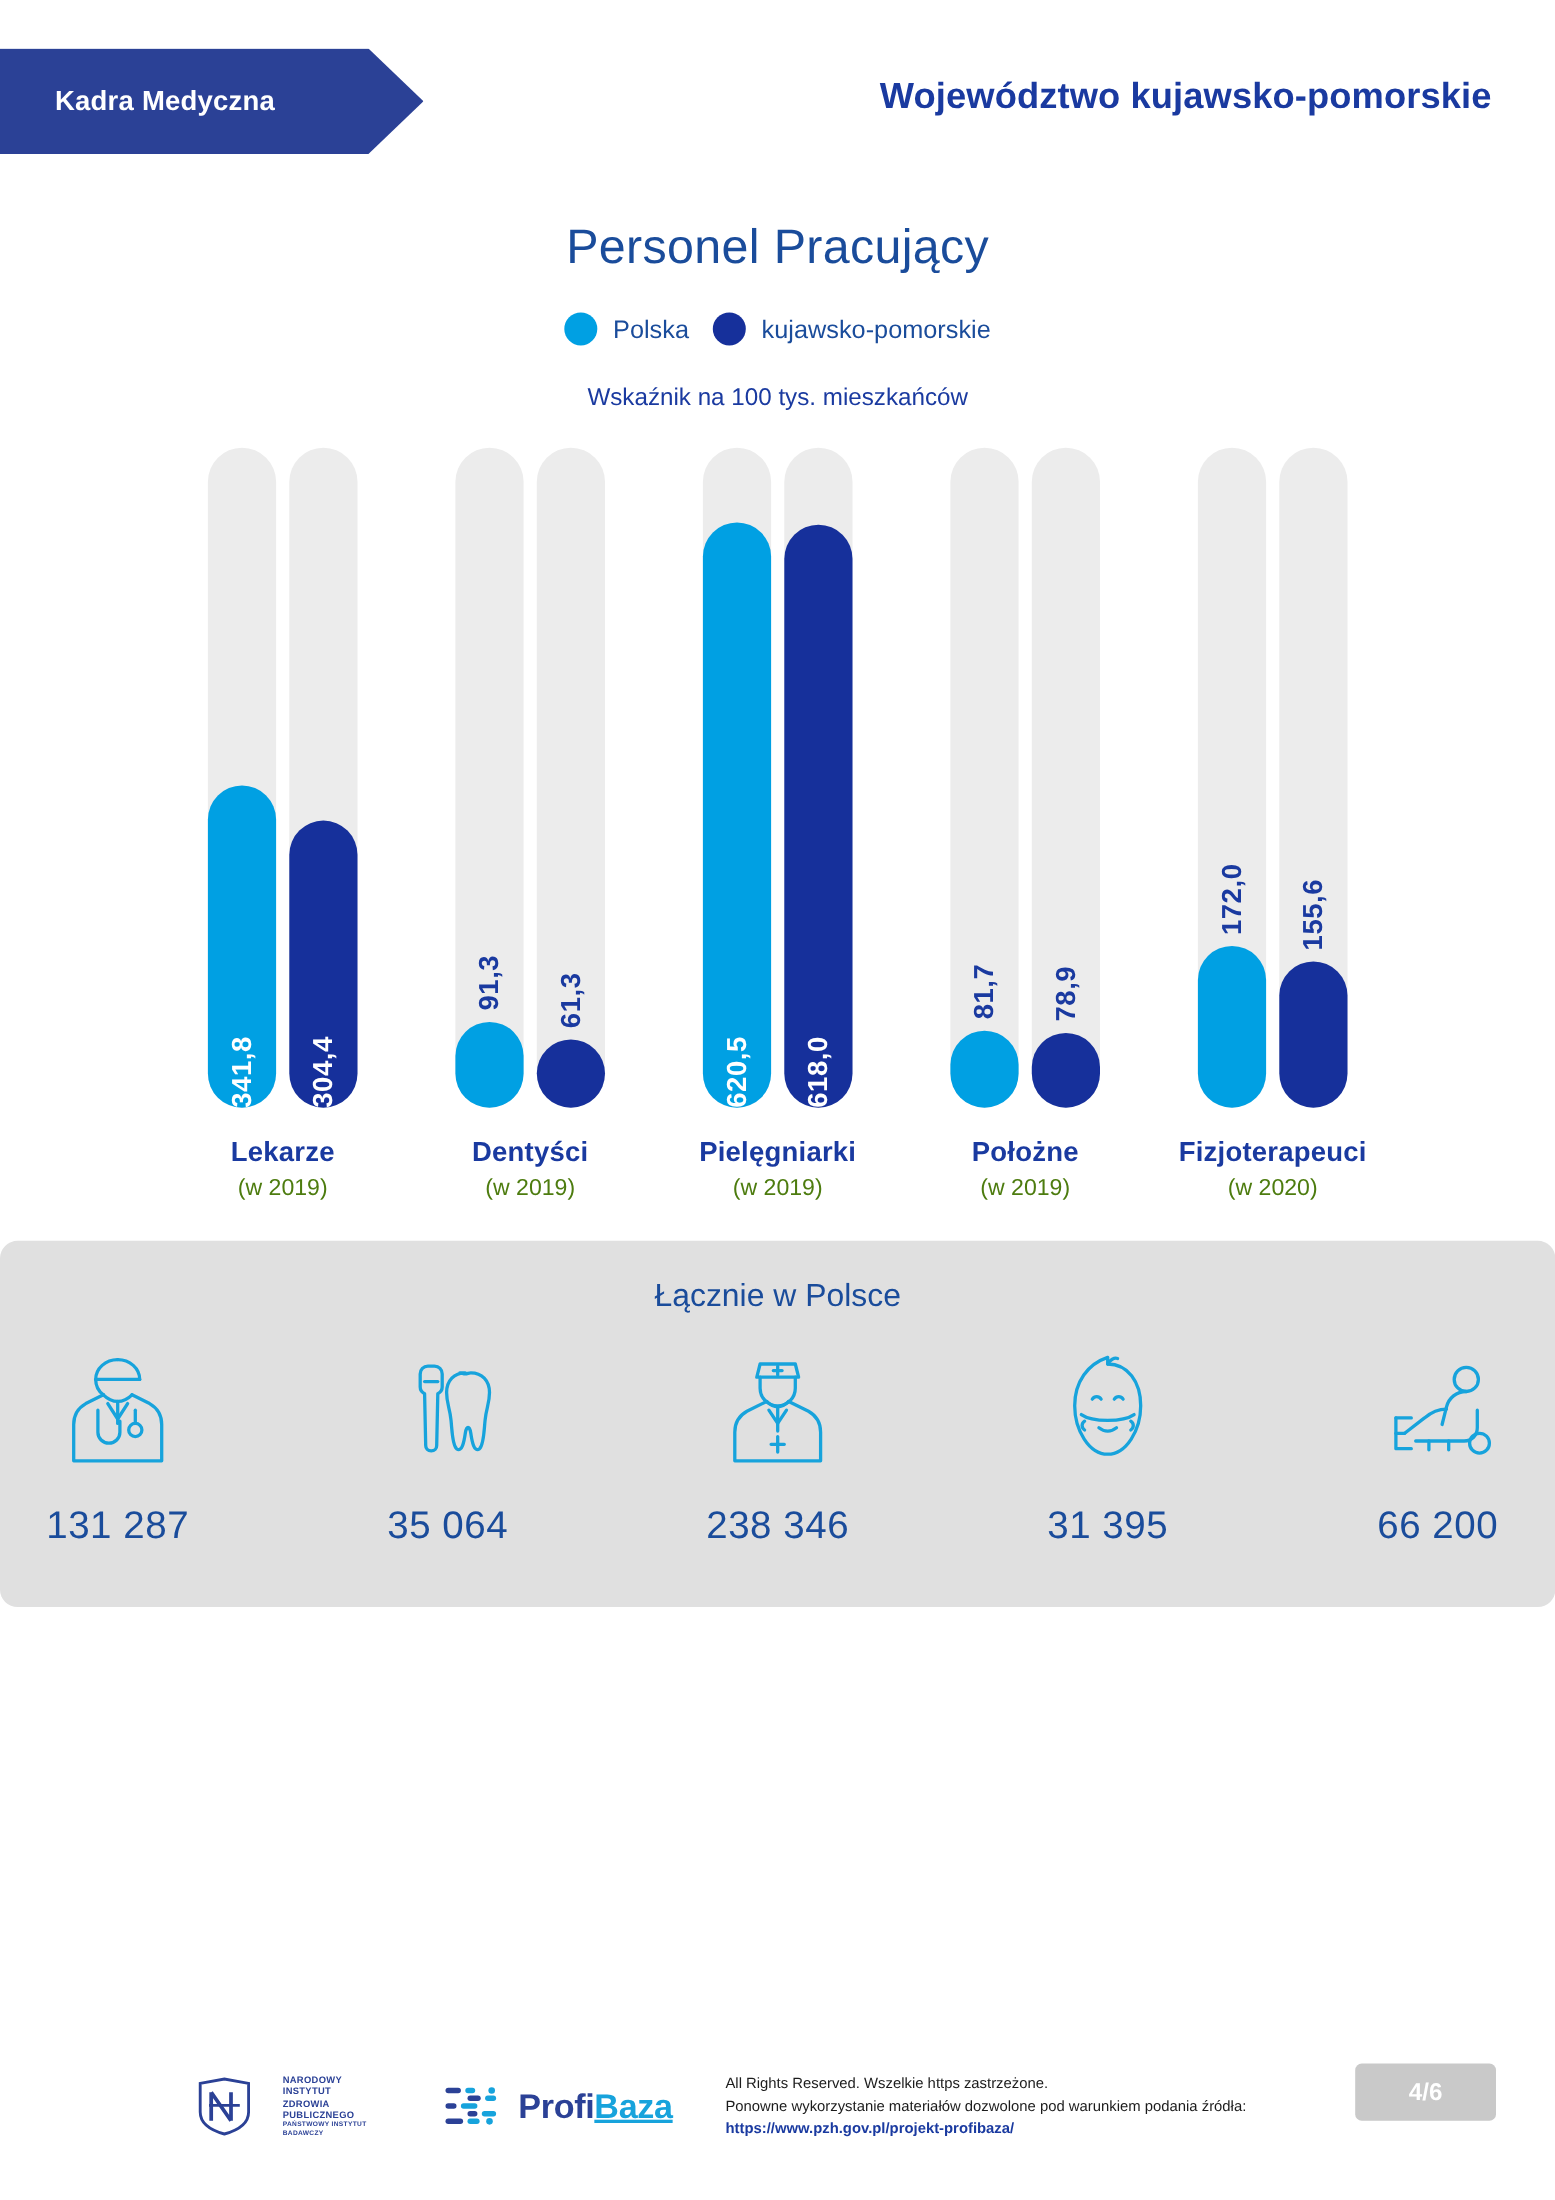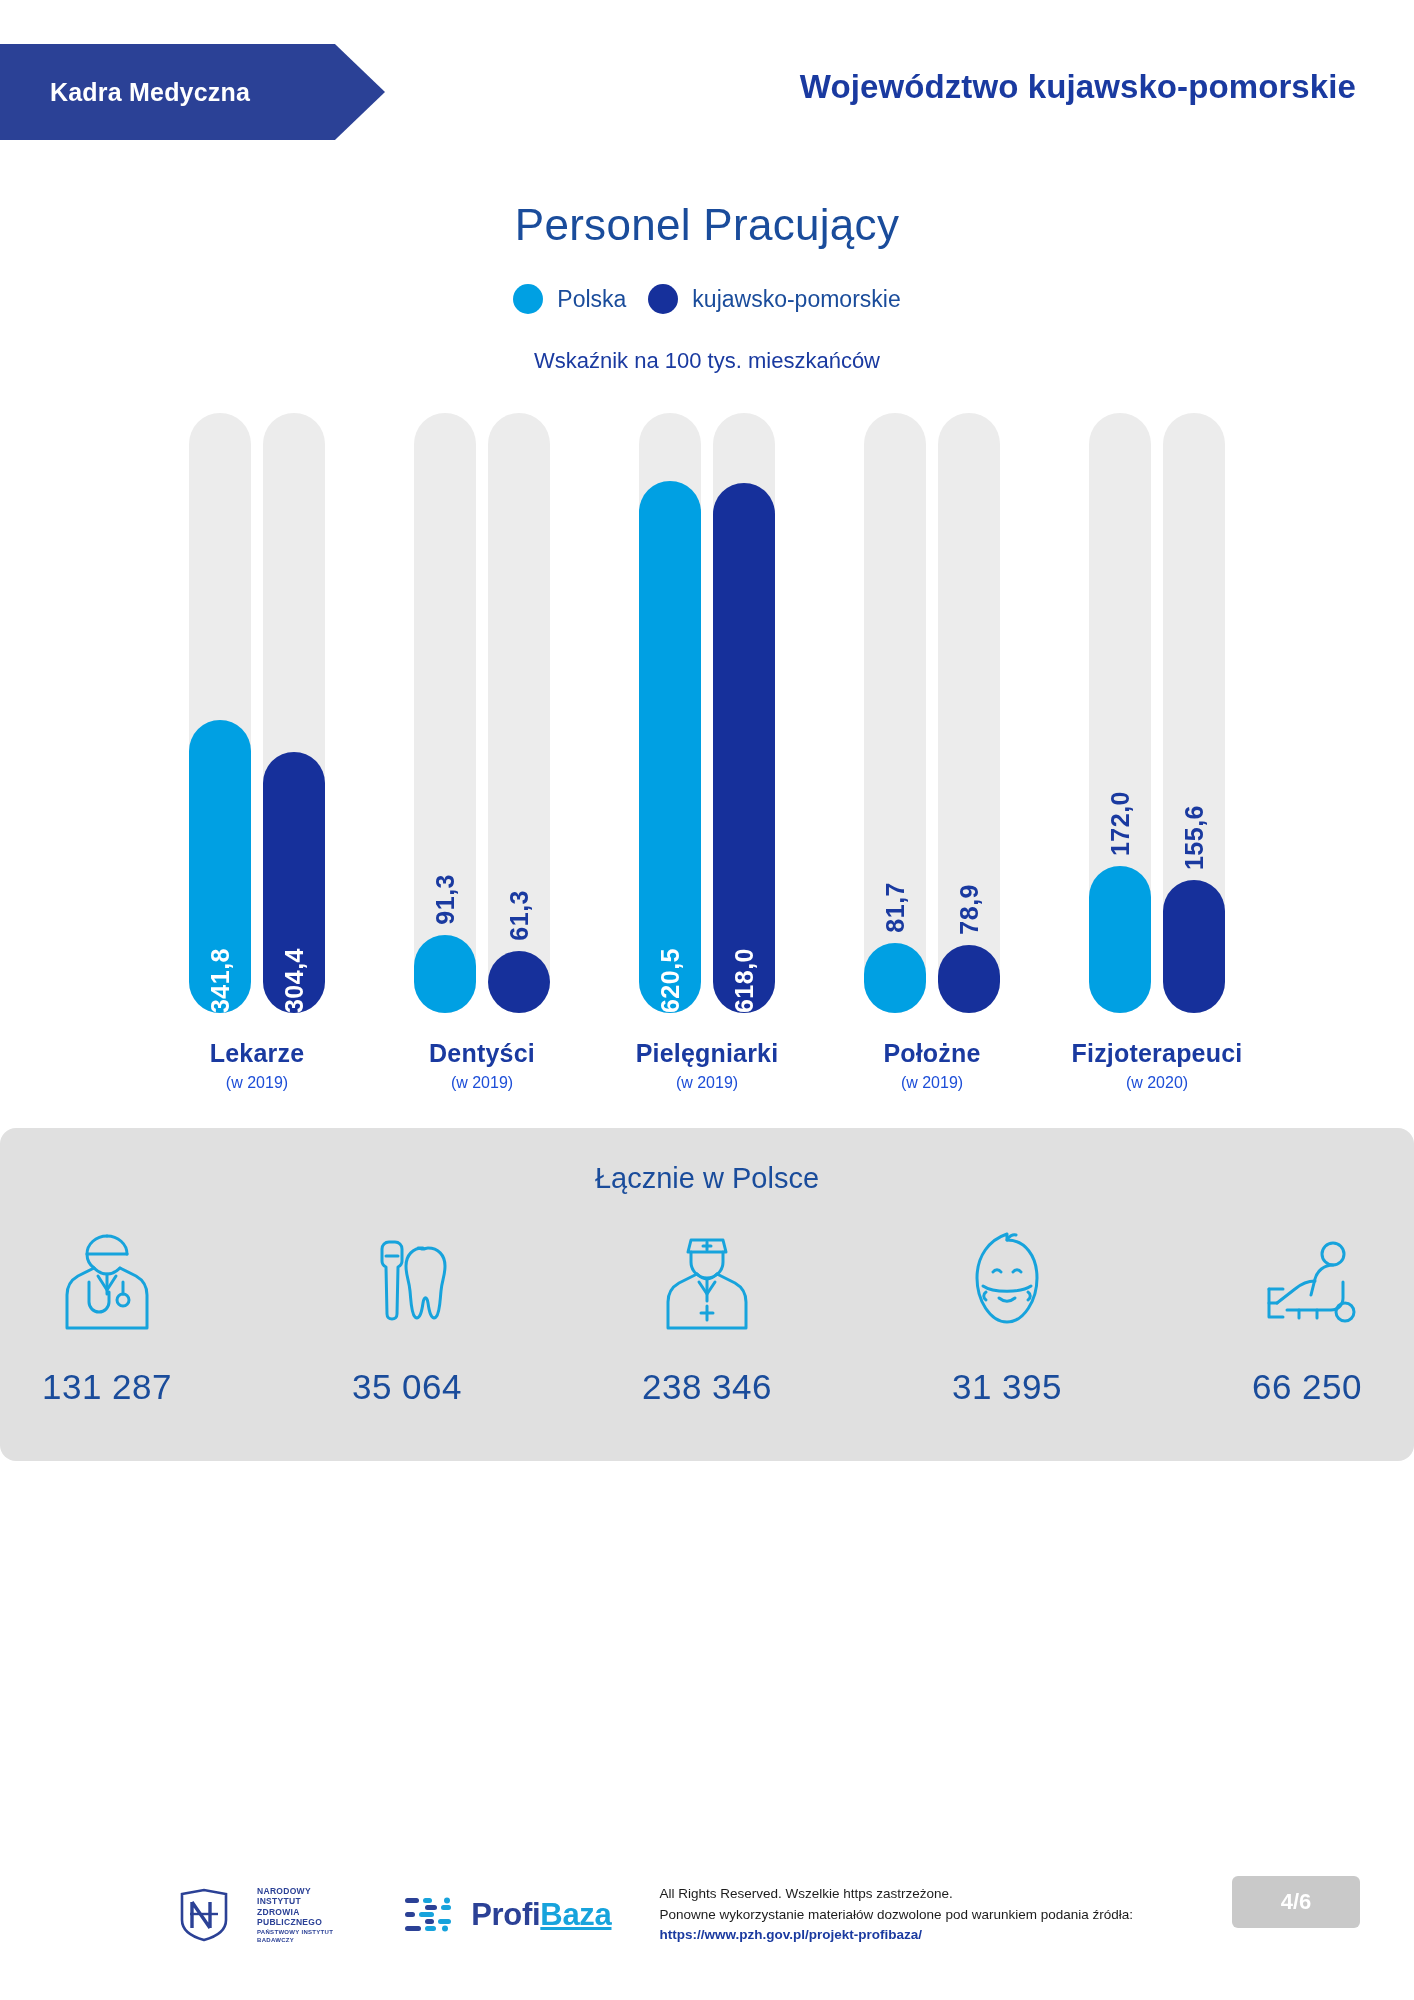--- a/index.html
+++ b/index.html
@@ -93,21 +93,21 @@
     font-size: 25px; font-weight: 600;
     letter-spacing: .5px;
     white-space: nowrap;
   }
 
   .group-caption { margin-top: 26px; text-align: center; }
   .group-name {
     color: #1A3AA0; font-size: 25px; font-weight: 700; letter-spacing: .2px;
   }
   .group-year {
-    color: #1d4ed8; font-size: 16px; margin-top: 6px;
+    color: #4d7c0f; font-size: 21px; margin-top: 6px;
   }
 
   
   .totals {
     margin-top: 36px;
     background: #E0E0E0;
     width: 1414px;
     padding: 34px 0 54px 0;
     border-radius: 16px;
   }
@@ -334,21 +334,21 @@
         <path d="M68 55c-8 0-14 3-20 8l-18 14"></path>
         <path d="M30 77h-8v14h14"></path>
         <path d="M22 63h14"></path>
         <path d="M22 63v14"></path>
         <path d="M40 84h44c7 0 12-5 12-12V56"></path>
         <circle cx="98" cy="86" r="9"></circle>
         <path d="M52 84v8"></path>
         <path d="M70 84v8"></path>
       </svg>
           </div>
-          <div class="total-number">66 250</div>
+          <div class="total-number">66 200</div>
         </div>
       </div>
   </div>
 
   <div class="footer">
 
     <div class="footer-logo-pzh">
       <svg width="52" height="54" viewBox="0 0 52 54">
         <path d="M4 6 L26 2 L48 6 L48 32 Q48 46 26 52 Q4 46 4 32 Z" fill="none" stroke="#2B4196" stroke-width="2.6"></path>
         <path d="M14 14 L14 40 M14 14 L32 40 M32 14 L32 40" fill="none" stroke="#2B4196" stroke-width="3.4"></path>

